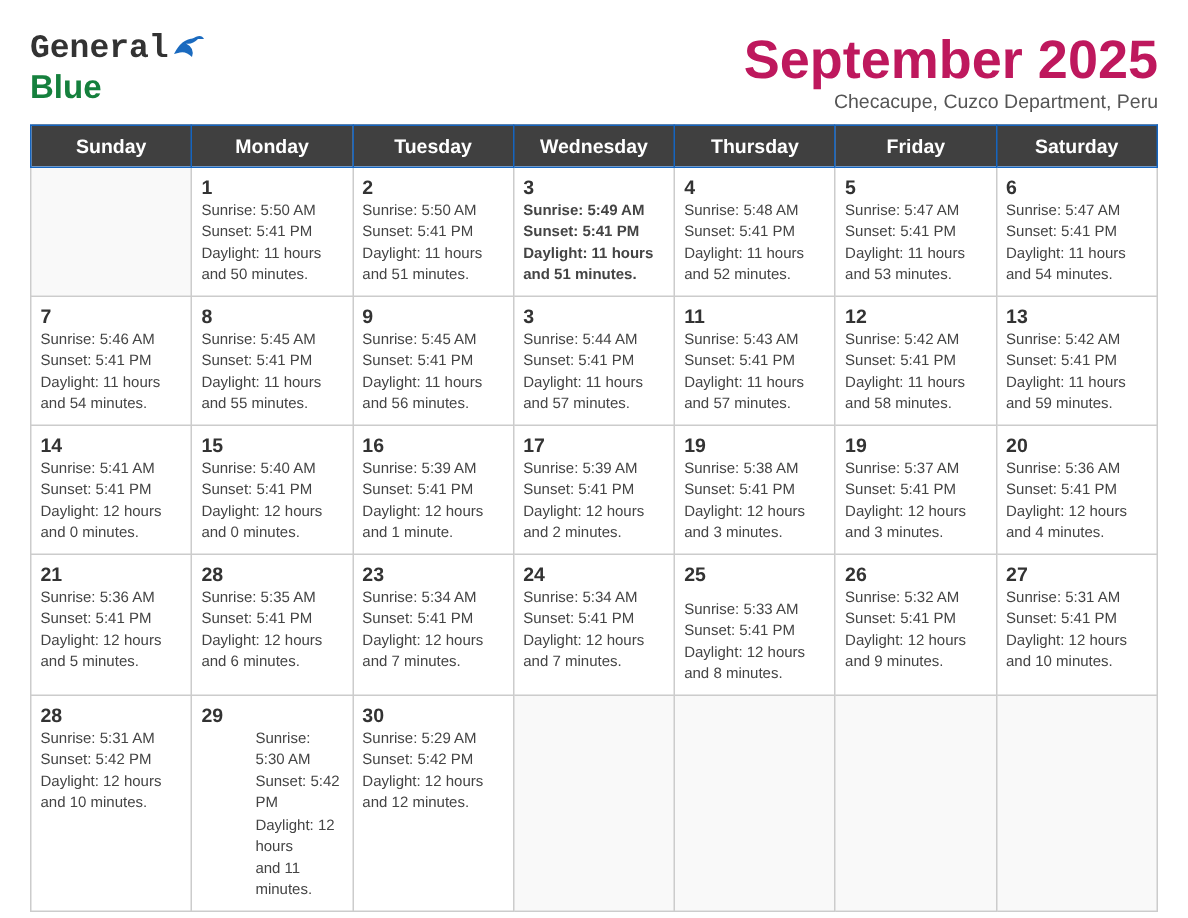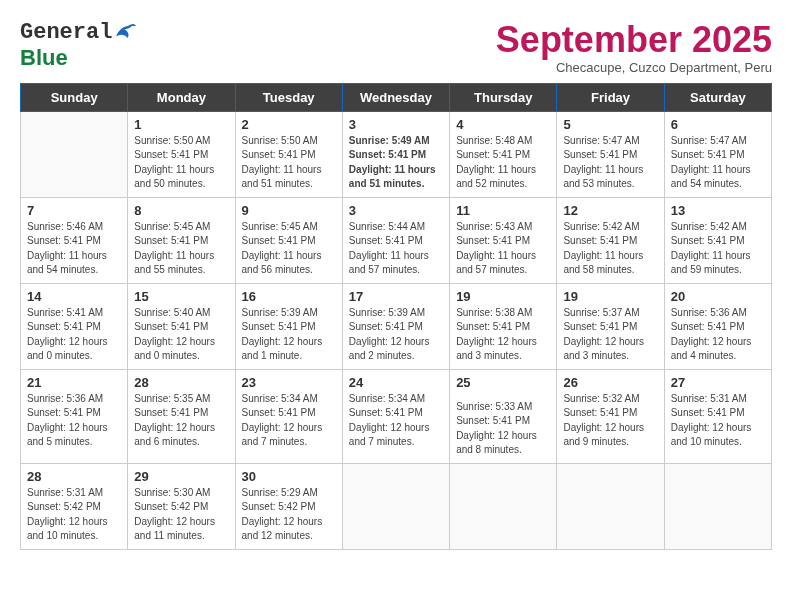--- a/index.html
+++ b/index.html
@@ -326,21 +326,21 @@
       <tr>
         <td>
           <span class="day-num">28</span>
           <div class="day-detail" style="white-space: pre-line;">Sunrise: 5:31 AM
 Sunset: 5:42 PM
 Daylight: 12 hours
 and 10 minutes.</div>
         </td>
         <td>
           <span class="day-num">29</span>
-          <div class="day-detail" style="white-space: pre-line;">Sunrise: 5:30 AM
+          <div class="day-detail" style="white-space: pre-line; margin-left: 36px;">Sunrise: 5:30 AM
 Sunset: 5:42 PM
 Daylight: 12 hours
 and 11 minutes.</div>
         </td>
         <td>
           <span class="day-num">30</span>
           <div class="day-detail" style="white-space: pre-line;">Sunrise: 5:29 AM
 Sunset: 5:42 PM
 Daylight: 12 hours
 and 12 minutes.</div>

